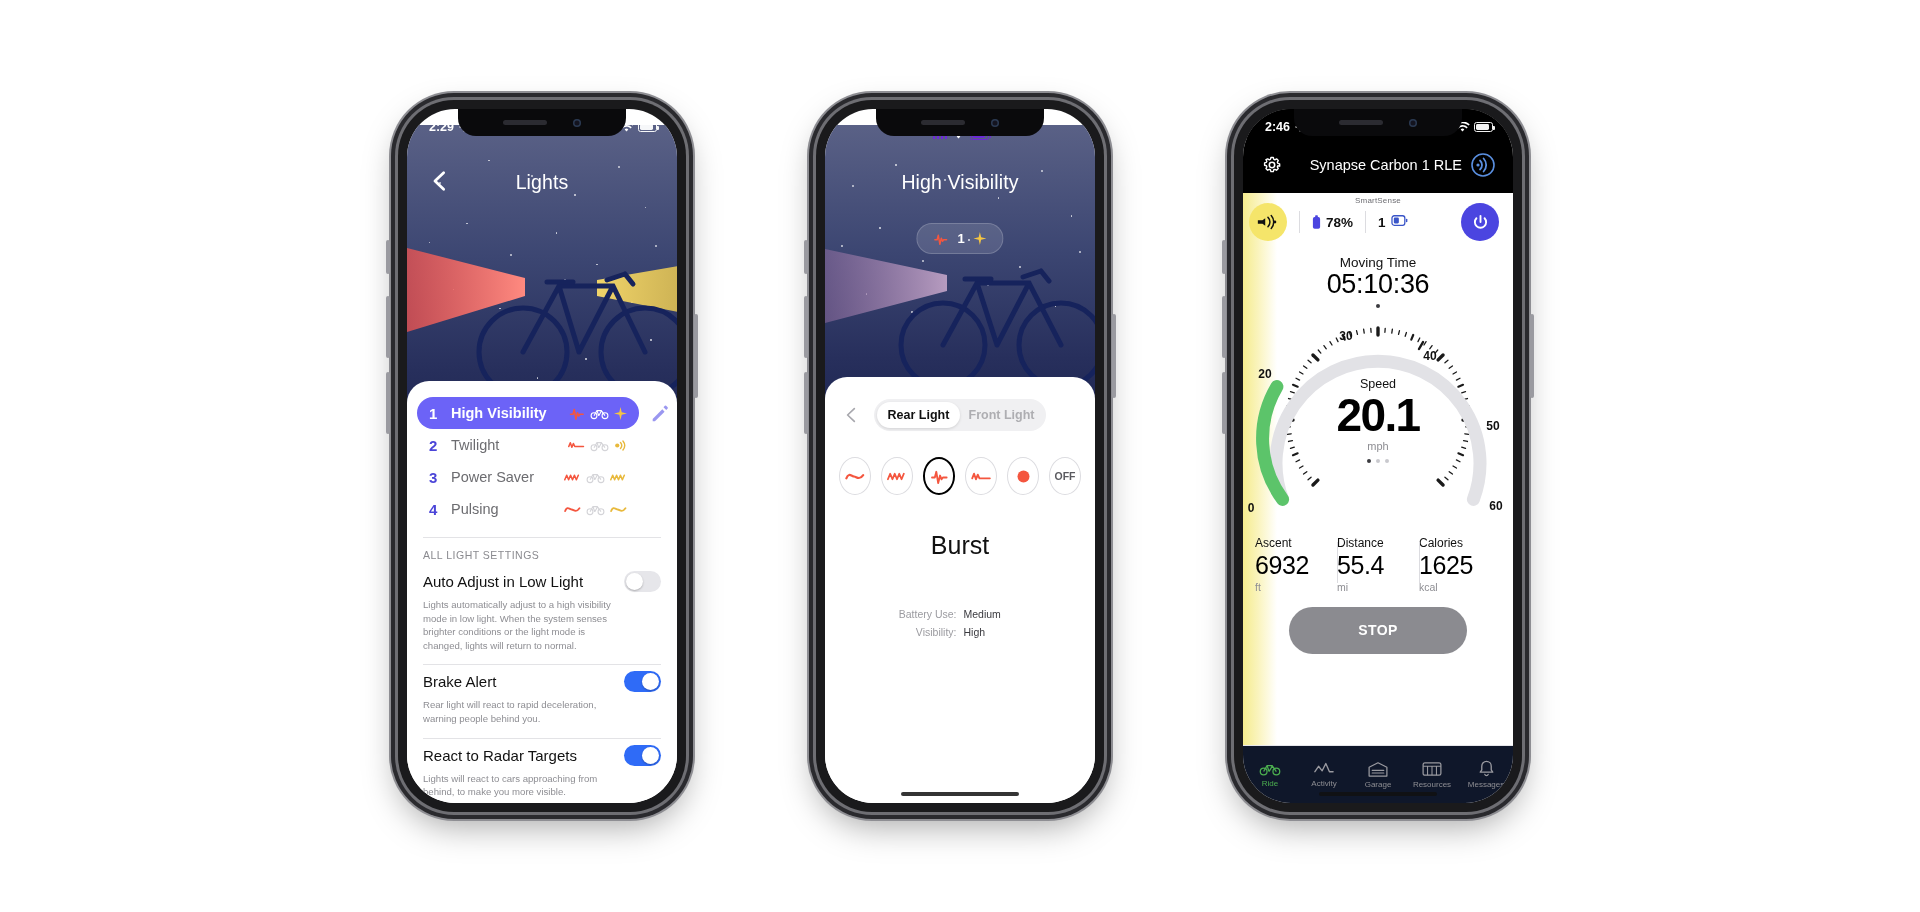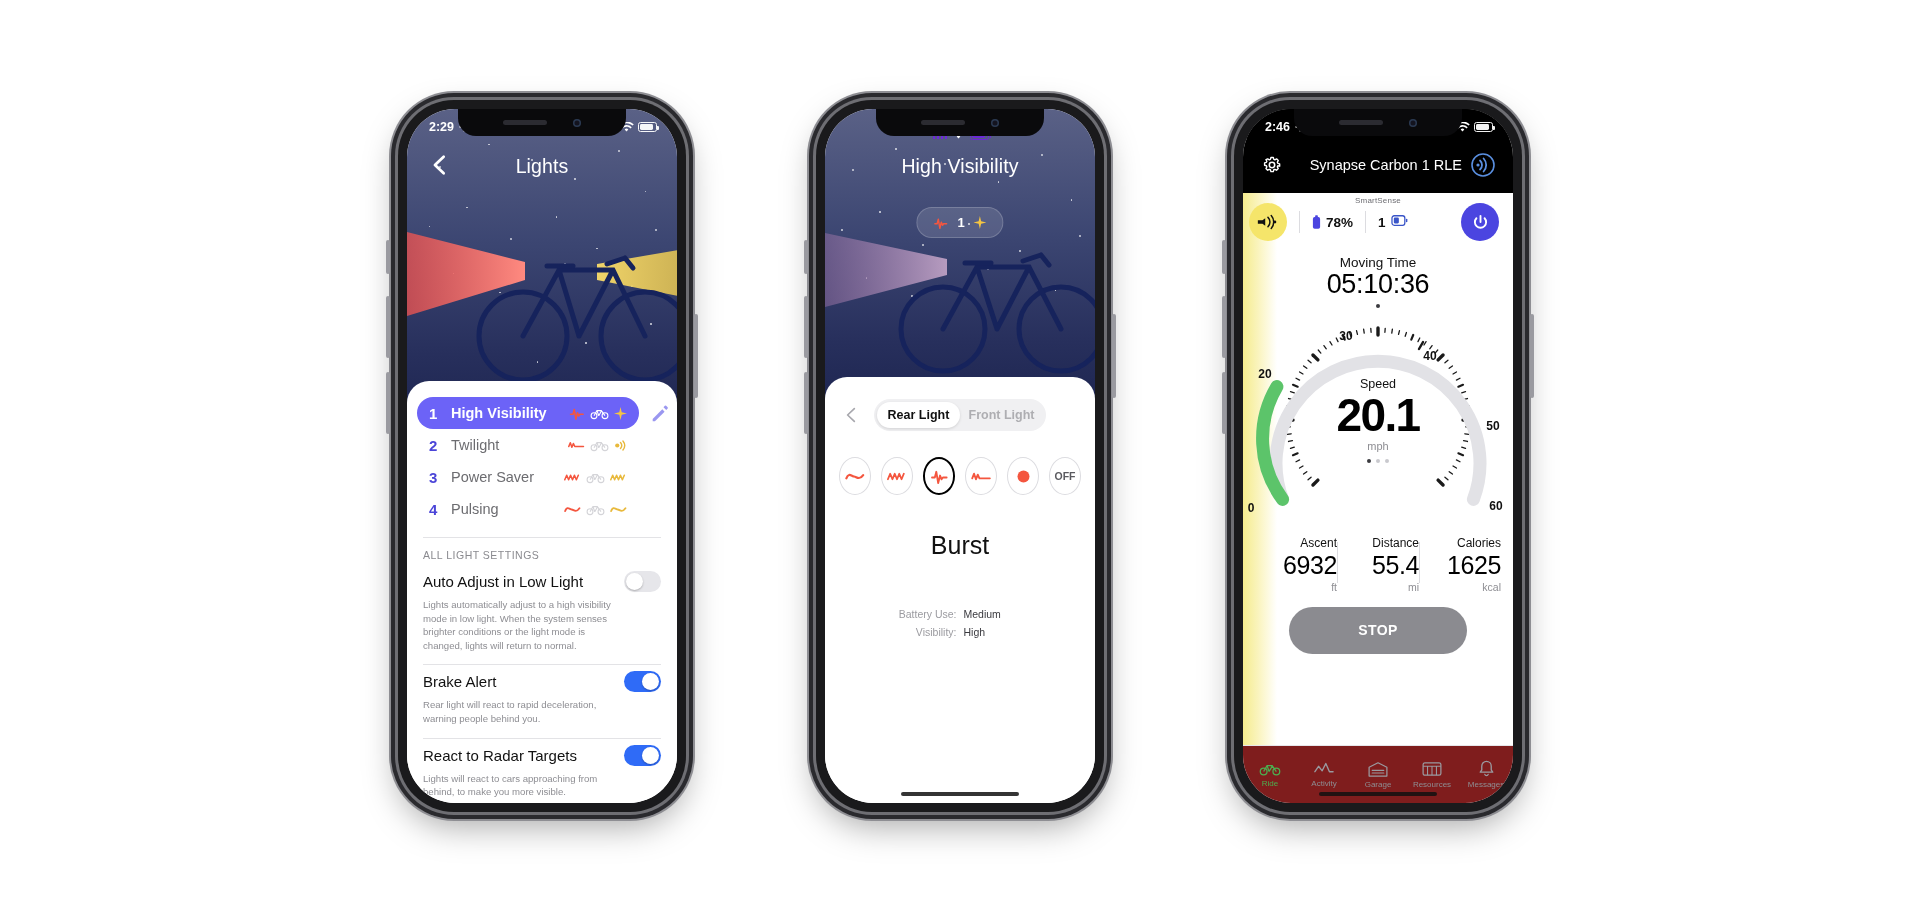--- a/index.html
+++ b/index.html
@@ -96,20 +96,21 @@
   .homebar {
     position:absolute; bottom:7px; left:50%; transform:translateX(-50%);
     width:118px; height:4px; border-radius:3px; background:#111; opacity:.85; z-index:40;
   }
 
   
   .hero {
     position: relative;
     background: linear-gradient(180deg,#5a6186 0%,#3c4672 42%,#272f5c 78%,#1d2550 100%);
     overflow: hidden;
+    margin-top: 16px;
   }
   .stars { position:absolute; inset:0; }
   .stars i { position:absolute; background:#fff; border-radius:50%; opacity:.75; }
   .navtitle {
     position:absolute; top:46px; left:0; right:0;
     text-align:center; color:#fff; font-size:19.5px; font-weight:500;
     letter-spacing:.1px;
   }
   .backchev {
     position:absolute; top:44px; left:22px; width:22px; height:24px;
@@ -232,35 +233,35 @@
     position:absolute; inset:0; display:flex; flex-direction:column;
     align-items:center; justify-content:center;
   }
   .g-speed-label { font-size:12.5px; color:#111; }
   .g-speed { font-size:46px; font-weight:700; color:#000; letter-spacing:-1.6px; line-height:1.05; }
   .g-unit { font-size:11px; color:#8e8e93; margin-top:1px; }
   .g-dots { display:flex; gap:5px; margin-top:7px; }
   .g-dots i { width:4px; height:4px; border-radius:50%; background:#c9c9ce; }
   .g-dots i.on { background:#3a3a3f; }
   .stats3 { display:flex; margin-top:6px; padding: 0 12px; position:relative; }
-  .stat3 { flex:1; text-align:right; position:relative; }
+  .stat3 { flex:1; text-align:left; position:relative; }
   .stat3 + .stat3::before {
     content:""; position:absolute; left:0; top:6px; bottom:10px; width:1px; background:#dcdce0;
   }
   .s3-label { font-size:12px; color:#111; }
   .s3-value { font-size:25px; font-weight:500; color:#000; line-height:1.22; letter-spacing:-.4px; }
   .s3-unit { font-size:10.5px; color:#8e8e93; }
   .stop-btn {
     margin: 14px auto 0 auto; width:178px; height:47px; border-radius:24px;
     background:#8b8b90; color:#fff; font-size:14px; font-weight:700; letter-spacing:.4px;
     display:flex; align-items:center; justify-content:center;
   }
   .tabbar {
     position:relative; height:58px; display:flex; align-items:center;
-    border-top:1px solid #e6e6ea; background:#7f1d1d; z-index:5;
+    border-top:1px solid #e6e6ea; background:#0f172a; z-index:5;
   }
   .tab { flex:1; display:flex; flex-direction:column; align-items:center; gap:3px; }
   .tab-lbl { font-size:8px; color:#8e8e93; }
   .tab.active .tab-lbl { color:#4caf50; }
 </style>
 </head>
 <body>
 
 <div class="stage">
 

